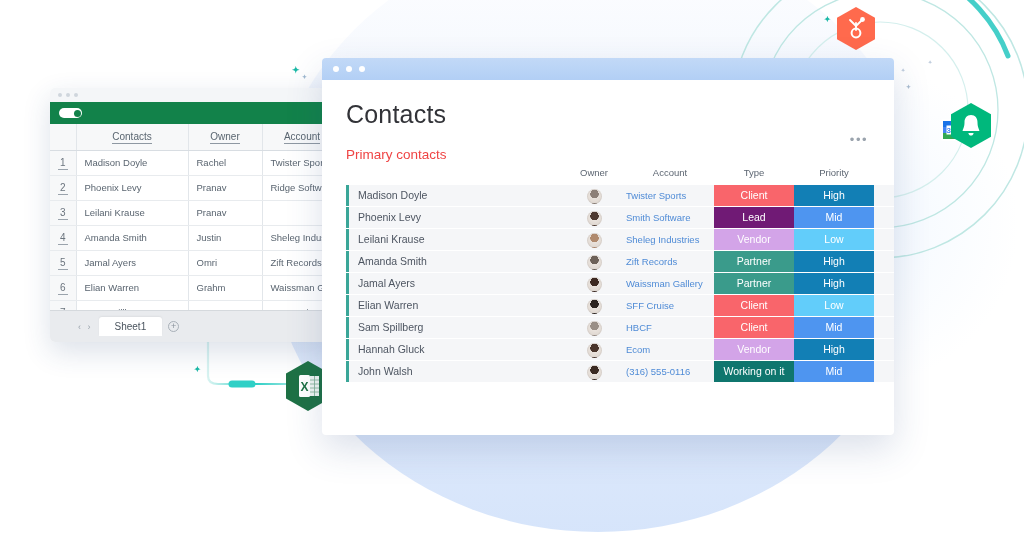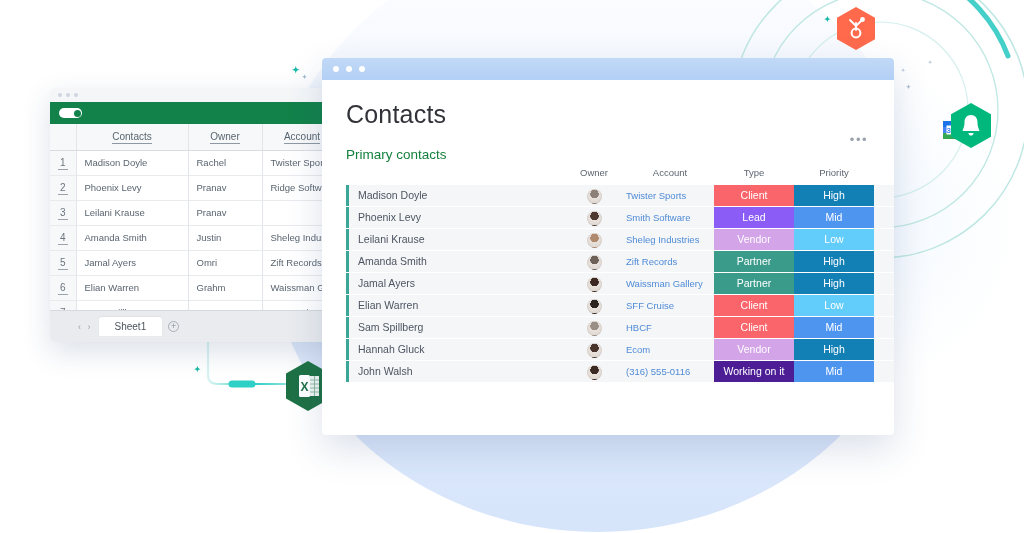--- a/index.html
+++ b/index.html
@@ -145,21 +145,21 @@
   .page-title {
     font-size: 25px; color: #323338; font-weight: normal;
     letter-spacing: .2px;
   }
   .kebab {
     position: absolute; right: 26px; top: 52px;
     color: #9aa3ad; font-size: 13px; letter-spacing: 1.5px;
   }
   .group-title {
     margin-top: 18px;
-    font-size: 13.5px; color: #15803d;
+    font-size: 13.5px; color: #ef4444;
   }
 
   
   .ctbl { width: 100%; border-collapse: separate; border-spacing: 0 1px; table-layout: fixed; margin-top: 4px; }
   .ctbl th {
     font-size: 9.5px; font-weight: normal; color: #5d6672;
     padding-bottom: 6px; text-align: center;
   }
   .ctbl th.th-name { text-align: left; }
   .cw-name { width: 216px; }
@@ -425,21 +425,21 @@
               </td>
               <td class="cell-pad"></td>
             </tr>
             <tr>
               <td>
                 <div class="cell-name">Phoenix Levy</div>
               </td>
               <td class="cell-owner"><span class="avatar" style="background:radial-gradient(circle at 50% 32%, #4e3a31 0%, #4e3a31 38%, #e9e2dc 39%, #dcd4cd 100%)"></span></td>
               <td class="cell-acct">Smith Software</td>
               <td>
-                <span class="badge" style="background:#8b5cf6">Lead</span>
+                <span class="badge" style="background:#701a75">Lead</span>
               </td>
               <td>
                 <span class="badge" style="background:#4e95f0">Mid</span>
               </td>
               <td class="cell-pad"></td>
             </tr>
             <tr>
               <td>
                 <div class="cell-name">Leilani Krause</div>
               </td>
@@ -523,21 +523,21 @@
               </td>
               <td class="cell-pad"></td>
             </tr>
             <tr>
               <td>
                 <div class="cell-name">John Walsh</div>
               </td>
               <td class="cell-owner"><span class="avatar" style="background:radial-gradient(circle at 50% 32%, #3b2a22 0%, #3b2a22 38%, #e9e2dc 39%, #dcd4cd 100%)"></span></td>
               <td class="cell-acct">(316) 555-0116</td>
               <td>
-                <span class="badge" style="background:#4c1d95">Working on it</span>
+                <span class="badge" style="background:#0f766e">Working on it</span>
               </td>
               <td>
                 <span class="badge" style="background:#4e95f0">Mid</span>
               </td>
               <td class="cell-pad"></td>
             </tr>
           </tbody>
       </table>
     </div>
   </div>

